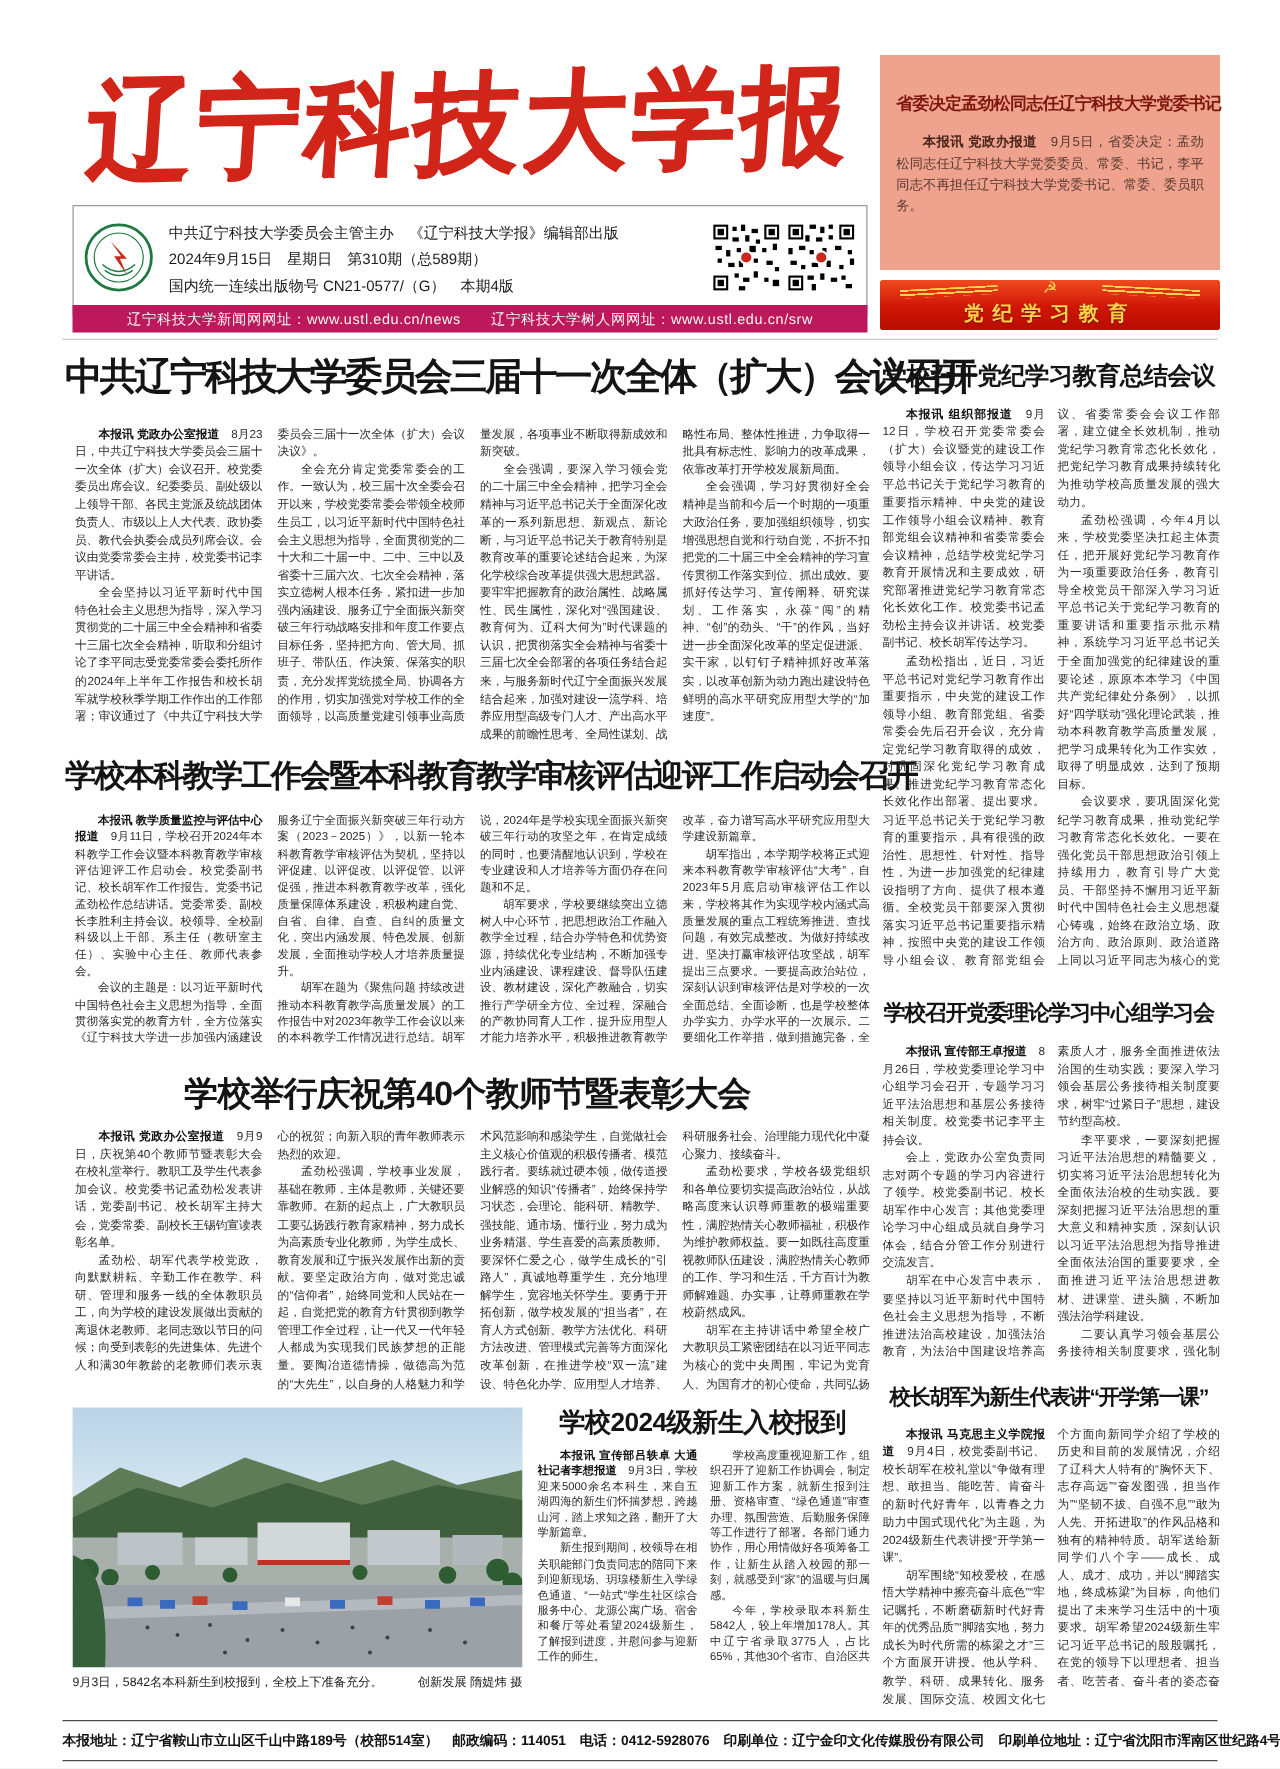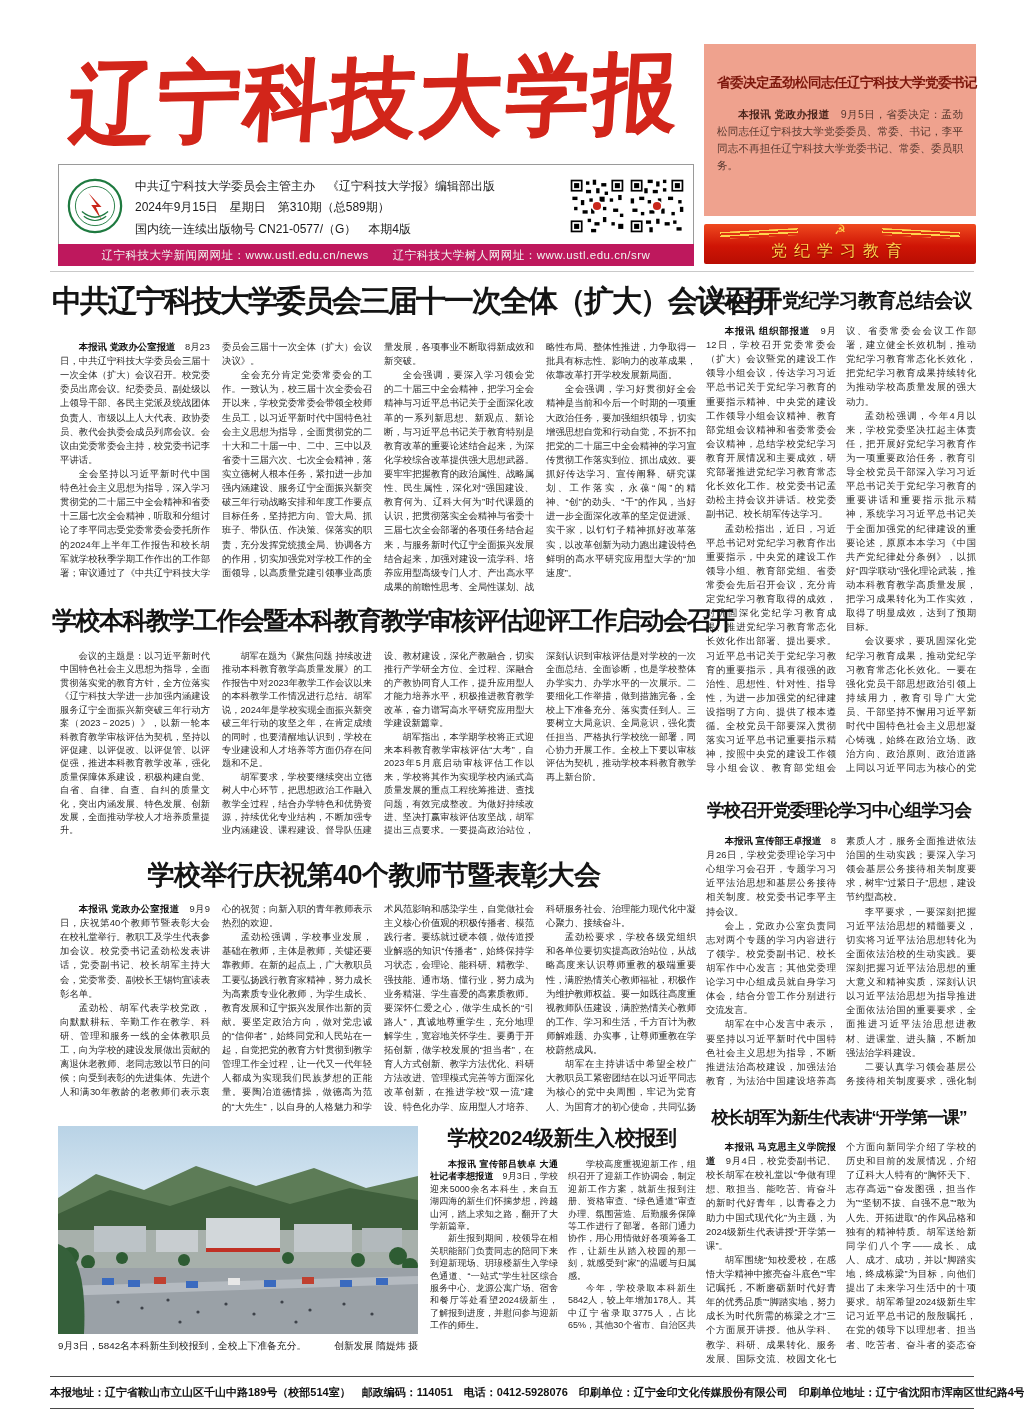--- a/index.html
+++ b/index.html
@@ -29,21 +29,21 @@
   #appointment-body .byline{color:#4a241b;}
 
   
   #banner{left:704px;top:224px;width:272px;height:40px;background:linear-gradient(180deg,#ef4a1f 0%,#cf1505 55%,#b80d03 100%);
         border-radius:2px;overflow:hidden;}
   #banner .emblem{position:absolute;top:-1px;left:0;right:0;text-align:center;font-size:13px;color:#ffd34d;line-height:1;}
   #banner .line{position:absolute;top:6px;width:78px;height:7px;
         background:repeating-linear-gradient(180deg,#ffd34d 0 1.5px,rgba(0,0,0,0) 1.5px 3.5px);}
   #banner .line.l{left:16px;transform:skewY(-3deg);}
   #banner .line.r{right:16px;transform:skewY(3deg);}
-  #banner .label{position:absolute;bottom:2px;left:0;right:0;text-align:center;font-size:16px;font-weight:normal;
+  #banner .label{position:absolute;bottom:2px;left:0;right:0;text-align:center;font-size:16px;font-weight:bold;
         color:#ffd34d;letter-spacing:7px;text-shadow:0 1px 1px #7a0500;white-space:nowrap;}
 
   
   .headline{text-align:center;font-weight:bold;color:#141414;white-space:nowrap;}
   #headline-main{left:52px;top:281px;width:644px;font-size:30px;letter-spacing:-2px;}
   #headline2{left:52px;top:604px;width:644px;font-size:25px;letter-spacing:-1.5px;}
   #headline3{left:52px;top:857px;width:644px;font-size:27px;letter-spacing:-0.5px;}
   #freshmen-headline{left:428px;top:1124px;width:268px;font-size:21px;letter-spacing:-0.5px;}
   #discipline-headline{left:702px;top:287px;width:274px;font-size:19.5px;letter-spacing:-0.5px;}
   #theory-headline{left:702px;top:798px;width:274px;font-size:17.5px;letter-spacing:-1px;}
@@ -217,20 +217,21 @@
   <div class="abs art-body" id="main-body">
       <p><b class="byline">本报讯 党政办公室报道　</b>8月23日，中共辽宁科技大学委员会三届十一次全体（扩大）会议召开。校党委委员出席会议。纪委委员、副处级以上领导干部、各民主党派及统战团体负责人、市级以上人大代表、政协委员、教代会执委会成员列席会议。会议由党委常委会主持，校党委书记李平讲话。</p>
       <p>全会坚持以习近平新时代中国特色社会主义思想为指导，深入学习贯彻党的二十届三中全会精神和省委十三届七次全会精神，听取和分组讨论了李平同志受党委常委会委托所作的2024年上半年工作报告和校长胡军就学校秋季学期工作作出的工作部署；审议通过了《中共辽宁科技大学委员会三届十一次全体（扩大）会议决议》。</p>
       <p>全会充分肯定党委常委会的工作。一致认为，校三届十次全委会召开以来，学校党委常委会带领全校师生员工，以习近平新时代中国特色社会主义思想为指导，全面贯彻党的二十大和二十届一中、二中、三中以及省委十三届六次、七次全会精神，落实立德树人根本任务，紧扣进一步加强内涵建设、服务辽宁全面振兴新突破三年行动战略安排和年度工作要点目标任务，坚持把方向、管大局、抓班子、带队伍、作决策、保落实的职责，充分发挥党统揽全局、协调各方的作用，切实加强党对学校工作的全面领导，以高质量党建引领事业高质量发展，各项事业不断取得新成效和新突破。</p>
       <p>全会强调，要深入学习领会党的二十届三中全会精神，把学习全会精神与习近平总书记关于全面深化改革的一系列新思想、新观点、新论断，与习近平总书记关于教育特别是教育改革的重要论述结合起来，为深化学校综合改革提供强大思想武器。要牢牢把握教育的政治属性、战略属性、民生属性，深化对“强国建设、教育何为、辽科大何为”时代课题的认识，把贯彻落实全会精神与省委十三届七次全会部署的各项任务结合起来，与服务新时代辽宁全面振兴发展结合起来，加强对建设一流学科、培养应用型高级专门人才、产出高水平成果的前瞻性思考、全局性谋划、战略性布局、整体性推进，力争取得一批具有标志性、影响力的改革成果，依靠改革打开学校发展新局面。</p>
       <p>全会强调，学习好贯彻好全会精神是当前和今后一个时期的一项重大政治任务，要加强组织领导，切实增强思想自觉和行动自觉，不折不扣把党的二十届三中全会精神的学习宣传贯彻工作落实到位、抓出成效。要抓好传达学习、宣传阐释、研究谋划、工作落实，永葆“闯”的精神、“创”的劲头、“干”的作风，当好进一步全面深化改革的坚定促进派、实干家，以钉钉子精神抓好改革落实，以改革创新为动力跑出建设特色鲜明的高水平研究应用型大学的“加速度”。</p>
     </div>
 
   <div class="abs headline" id="headline2">学校本科教学工作会暨本科教育教学审核评估迎评工作启动会召开</div>
   <div class="abs art-body" id="body2">
+      <p><b class="byline">本报讯 教学质量监控与评估中心报道　</b>9月11日，学校召开2024年本科教学工作会议暨本科教育教学审核评估迎评工作启动会。校党委副书记、校长胡军作工作报告。党委书记孟劲松作总结讲话。党委常委、副校长李胜利主持会议。校领导、全校副科级以上干部、系主任（教研室主任）、实验中心主任、教师代表参会。</p>
       <p>会议的主题是：以习近平新时代中国特色社会主义思想为指导，全面贯彻落实党的教育方针，全方位落实《辽宁科技大学进一步加强内涵建设 服务辽宁全面振兴新突破三年行动方案（2023－2025）》，以新一轮本科教育教学审核评估为契机，坚持以评促建、以评促改、以评促管、以评促强，推进本科教育教学改革，强化质量保障体系建设，积极构建自觉、自省、自律、自查、自纠的质量文化，突出内涵发展、特色发展、创新发展，全面推动学校人才培养质量提升。</p>
       <p>胡军在题为《聚焦问题 持续改进 推动本科教育教学高质量发展》的工作报告中对2023年教学工作会议以来的本科教学工作情况进行总结。胡军说，2024年是学校实现全面振兴新突破三年行动的攻坚之年，在肯定成绩的同时，也要清醒地认识到，学校在专业建设和人才培养等方面仍存在问题和不足。</p>
       <p>胡军要求，学校要继续突出立德树人中心环节，把思想政治工作融入教学全过程，结合办学特色和优势资源，持续优化专业结构，不断加强专业内涵建设、课程建设、督导队伍建设、教材建设，深化产教融合，切实推行产学研全方位、全过程、深融合的产教协同育人工作，提升应用型人才能力培养水平，积极推进教育教学改革，奋力谱写高水平研究应用型大学建设新篇章。</p>
       <p>胡军指出，本学期学校将正式迎来本科教育教学审核评估“大考”，自2023年5月底启动审核评估工作以来，学校将其作为实现学校内涵式高质量发展的重点工程统筹推进、查找问题，有效完成整改。为做好持续改进、坚决打赢审核评估攻坚战，胡军提出三点要求。一要提高政治站位，深刻认识到审核评估是对学校的一次全面总结、全面诊断，也是学校整体办学实力、办学水平的一次展示。二要细化工作举措，做到措施完备，全校上下准备充分、落实责任到人。三要树立大局意识、全局意识，强化责任担当、严格执行学校统一部署，同心协力开展工作。全校上下要以审核评估为契机，推动学校本科教育教学再上新台阶。</p>
     </div>
 
   <div class="abs headline" id="headline3">学校举行庆祝第40个教师节暨表彰大会</div>
   <div class="abs art-body" id="body3">
       <p><b class="byline">本报讯 党政办公室报道　</b>9月9日，庆祝第40个教师节暨表彰大会在校礼堂举行。教职工及学生代表参加会议。校党委书记孟劲松发表讲话，党委副书记、校长胡军主持大会，党委常委、副校长王锡钧宣读表彰名单。</p>
       <p>孟劲松、胡军代表学校党政，向默默耕耘、辛勤工作在教学、科研、管理和服务一线的全体教职员工，向为学校的建设发展做出贡献的离退休老教师、老同志致以节日的问候；向受到表彰的先进集体、先进个人和满30年教龄的老教师们表示衷心的祝贺；向新入职的青年教师表示热烈的欢迎。</p>

